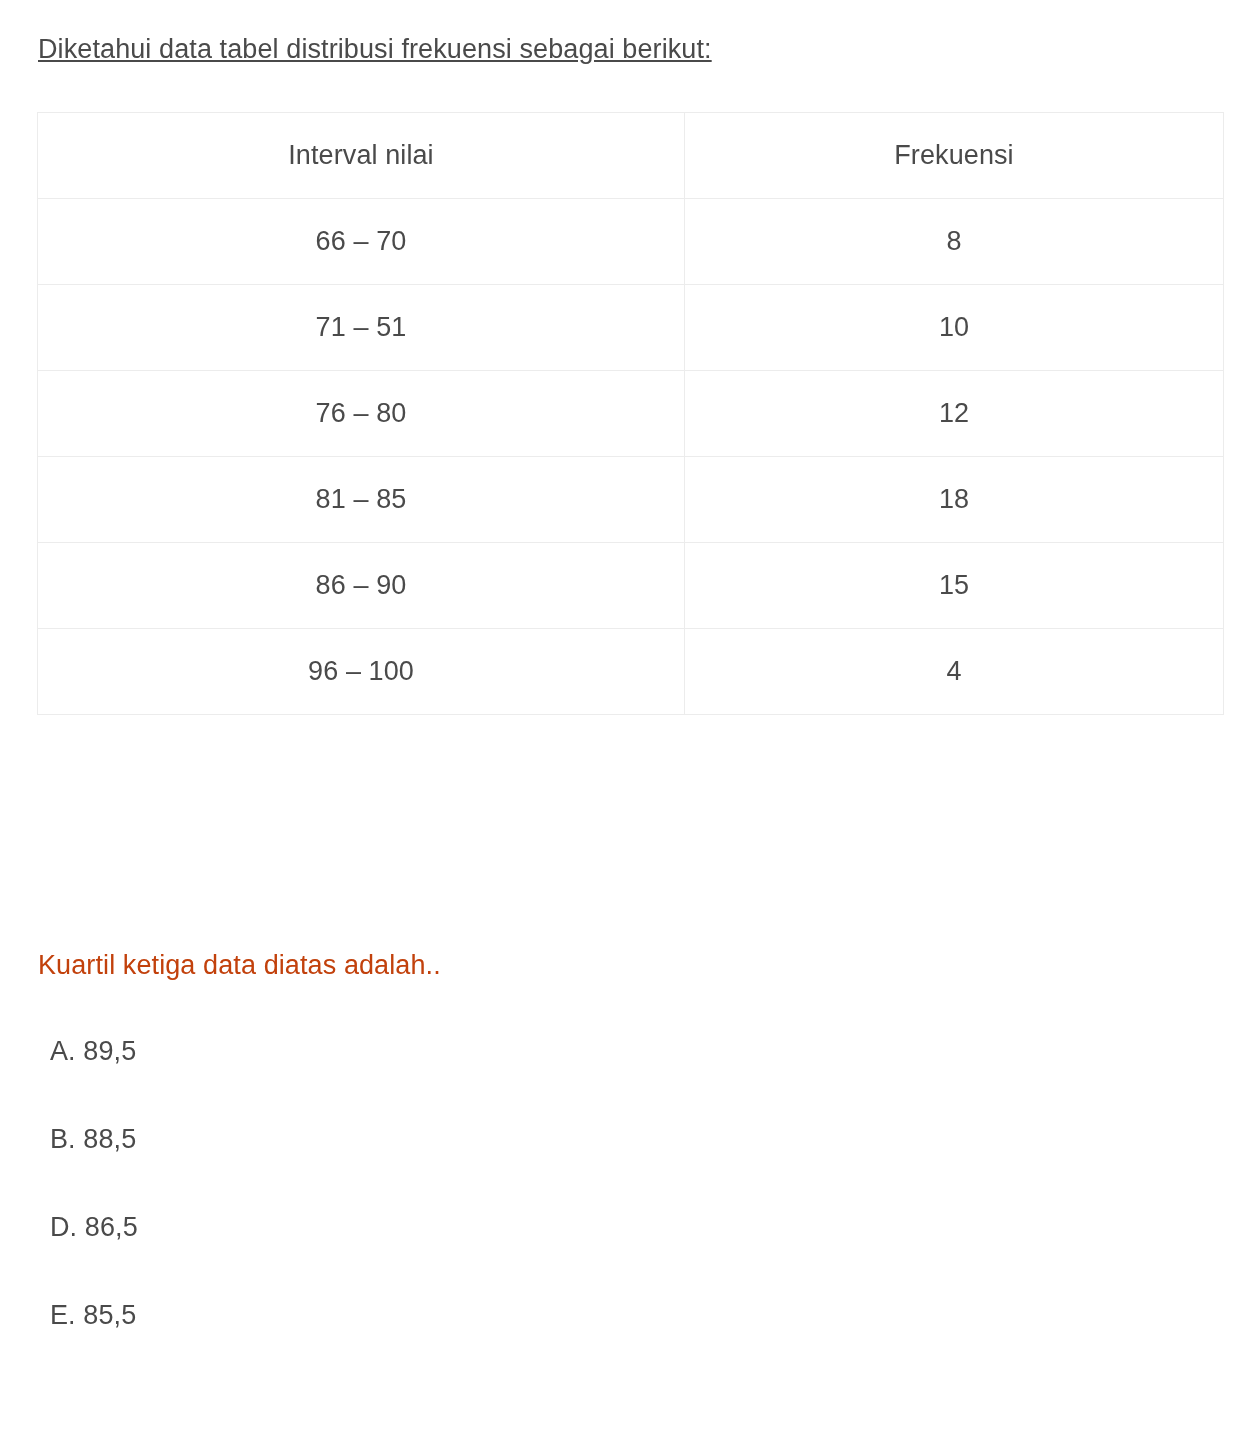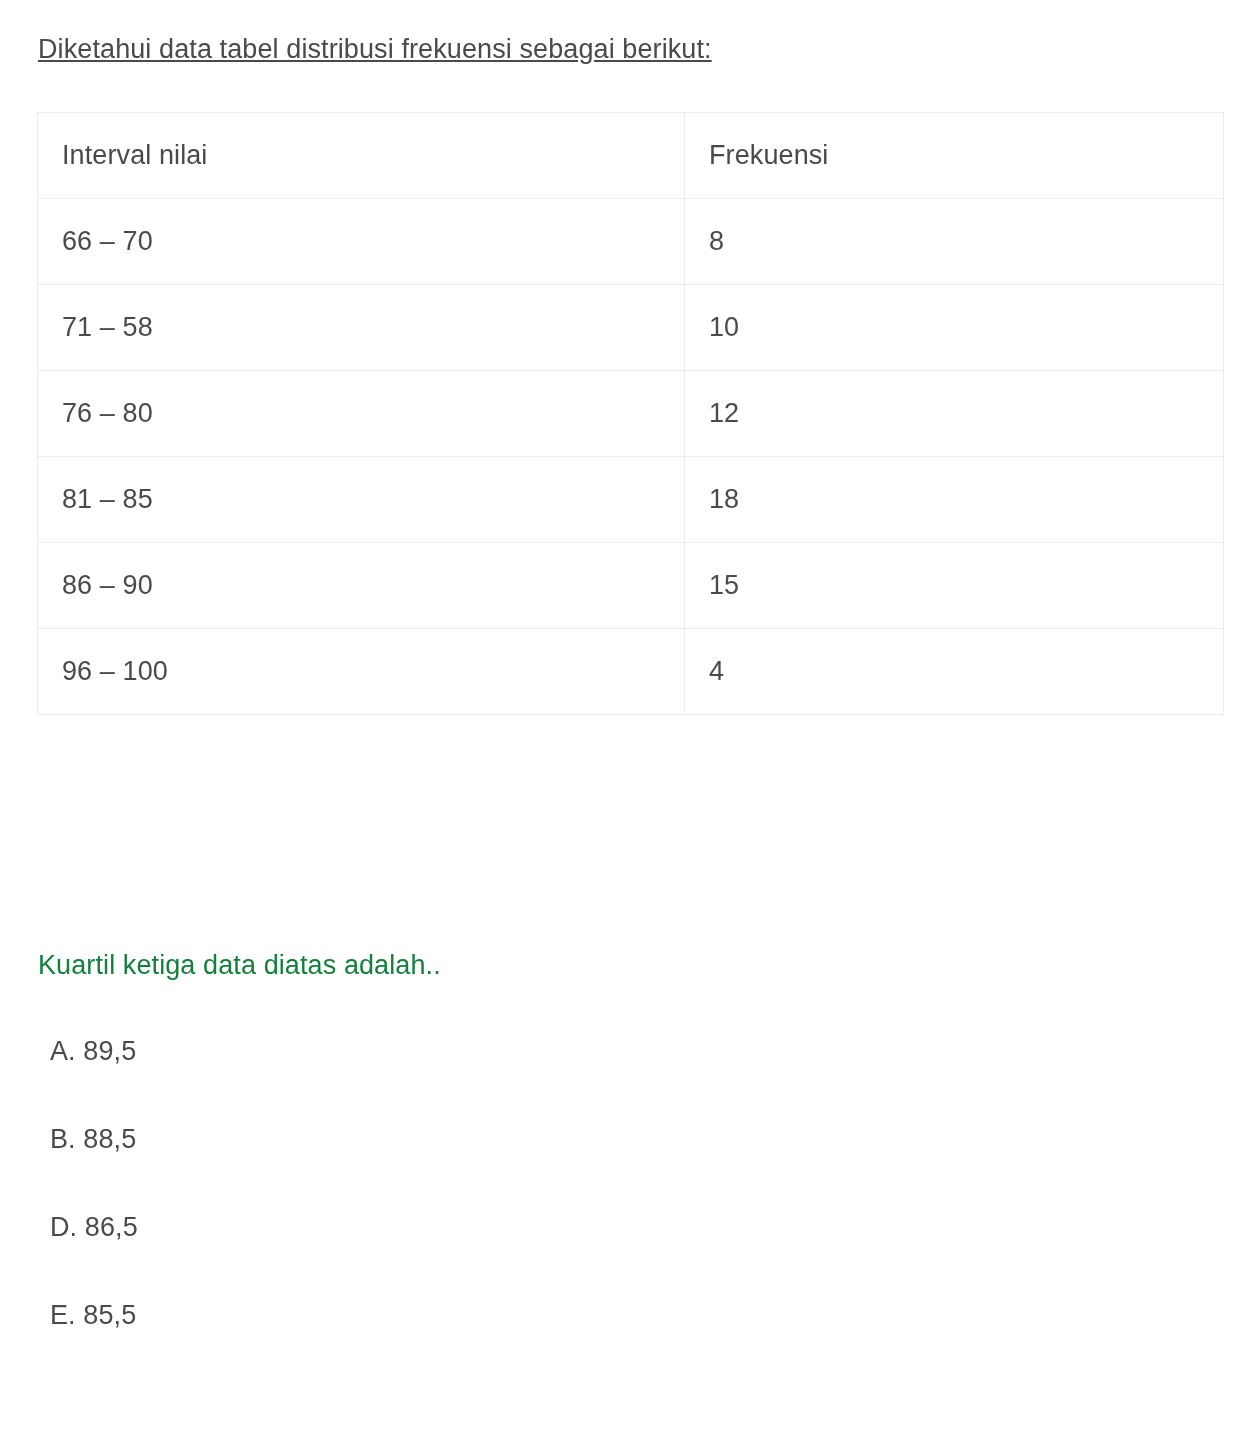--- a/index.html
+++ b/index.html
@@ -39,35 +39,35 @@
     border-collapse: collapse;
     table-layout: fixed;
   }
   .freq-table td,
   .freq-table th {
     border: 1px solid #ececec;
     padding: 0 24px;
     height: 85px;
     font-size: 27px;
     font-weight: normal;
-    text-align: left;
+    text-align: center;
     vertical-align: middle;
     color: #4a4a4a;
     letter-spacing: 0.1px;
     background: #ffffff;
   }
   .col-interval { width: 647px; }
   .col-freq { width: 539px; }
   .question {
     position: absolute;
     left: 38px;
     top: 946px;
     font-size: 27px;
     line-height: 38px;
-    color: #15803d;
+    color: #c2410c;
     letter-spacing: 0.1px;
     white-space: nowrap;
   }
   .options {
     position: absolute;
     left: 38px;
     top: 1032px;
     width: 600px;
   }
   .option {
@@ -97,21 +97,21 @@
         <th>Interval nilai</th>
         <th>Frekuensi</th>
       </tr>
     </thead>
     <tbody>
       <tr>
         <td>66 – 70</td>
         <td>8</td>
       </tr>
       <tr>
-        <td>71 – 58</td>
+        <td>71 – 51</td>
         <td>10</td>
       </tr>
       <tr>
         <td>76 – 80</td>
         <td>12</td>
       </tr>
       <tr>
         <td>81 – 85</td>
         <td>18</td>
       </tr>

